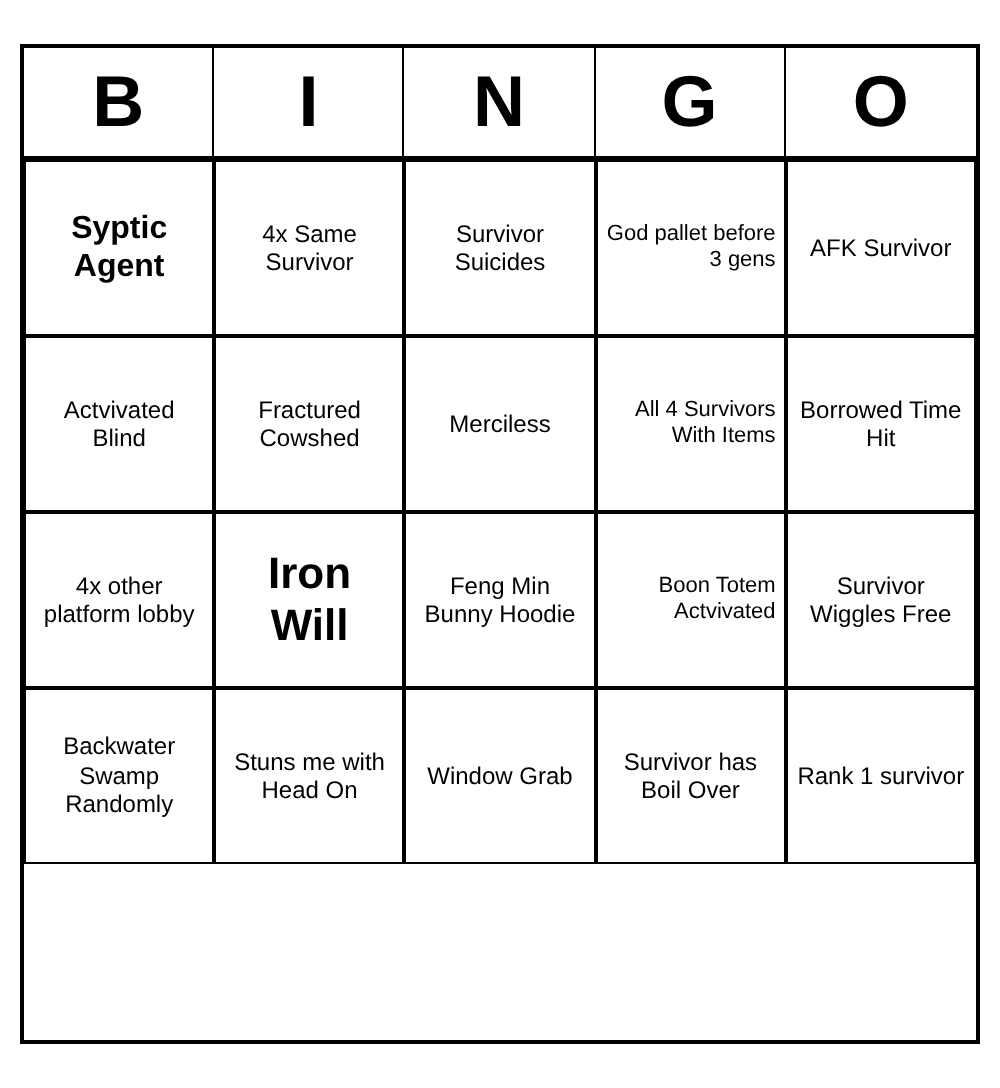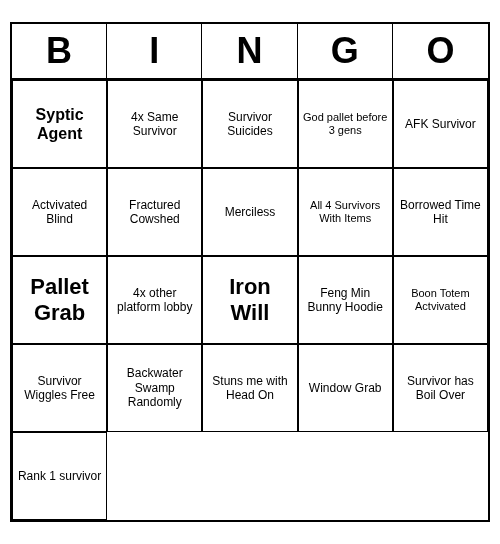--- a/index.html
+++ b/index.html
@@ -66,20 +66,21 @@
       font-weight: bold;
     }
 
     .bingo-cell.medium-text {
       font-size: 16px;
       font-weight: bold;
     }
 
     .bingo-cell.small-text {
       font-size: 11px;
+      text-align: right;
     }
   </style>
 </head>
 <body>
 
 <div class="bingo-card">
   <div class="bingo-header">
   <div class="bingo-header-cell">B</div>
       <div class="bingo-header-cell">I</div>
       <div class="bingo-header-cell">N</div>
@@ -90,21 +91,20 @@
   <div class="bingo-cell medium-text">Syptic Agent</div>
       <div class="bingo-cell">4x Same Survivor</div>
       <div class="bingo-cell">Survivor Suicides</div>
       <div class="bingo-cell small-text">God pallet before 3 gens</div>
       <div class="bingo-cell">AFK Survivor</div>
       <div class="bingo-cell">Actvivated Blind</div>
       <div class="bingo-cell">Fractured Cowshed</div>
       <div class="bingo-cell">Merciless</div>
       <div class="bingo-cell small-text">All 4 Survivors With Items</div>
       <div class="bingo-cell">Borrowed Time Hit</div>
-      <div class="bingo-cell large-text">Pallet Grab</div>
       <div class="bingo-cell">4x other platform lobby</div>
       <div class="bingo-cell large-text">Iron Will</div>
       <div class="bingo-cell">Feng Min Bunny Hoodie</div>
       <div class="bingo-cell small-text">Boon Totem Actvivated</div>
       <div class="bingo-cell">Survivor Wiggles Free</div>
       <div class="bingo-cell">Backwater Swamp Randomly</div>
       <div class="bingo-cell">Stuns me with Head On</div>
       <div class="bingo-cell">Window Grab</div>
       <div class="bingo-cell">Survivor has Boil Over</div>
       <div class="bingo-cell">Rank 1 survivor</div>

